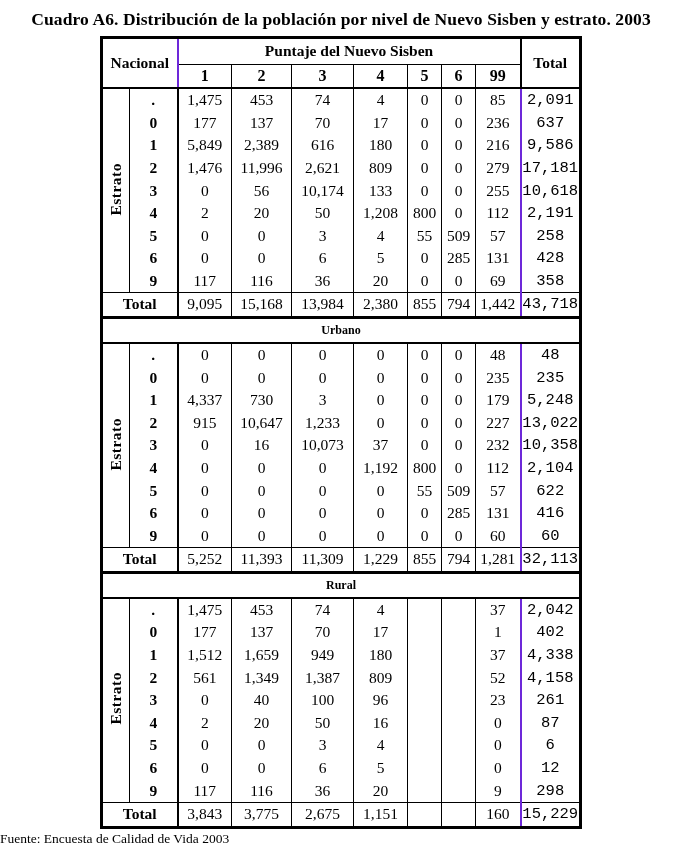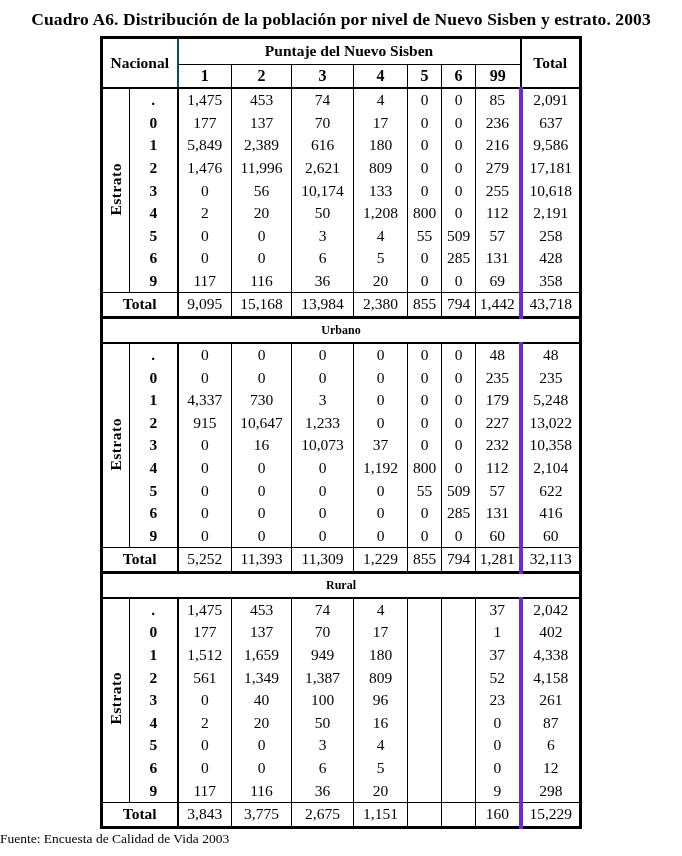--- a/index.html
+++ b/index.html
@@ -34,21 +34,21 @@
     text-align: center;
     vertical-align: middle;
     font-size: 15.5px;
     line-height: 1.05;
     overflow: hidden;
     white-space: nowrap;
   }
   
   thead th { font-weight: bold; }
   th.h-region {
-    border-right: 2px solid #0c4a6e;
+    border-right: 2px solid #6d28d9;
     border-bottom: 2px solid #000;
     font-size: 16px;
   }
   th.h-group {
     border-bottom: 1.5px solid #000;
     height: 25px;
     font-size: 16px;
     font-family: Liberation Serif, serif;
   }
   th.h-total {
@@ -77,21 +77,22 @@
   }
   td.rowlabel {
     border-right: 2px solid #000;
     font-weight: bold;
   }
   td.val {
     border-left: 1px solid #000;
     border-right: 1px solid #000;
   }
   td.totalcol {
-    border-left: 4px solid #6d28d9;
+    border-left: 2px solid #6d28d9;
+    font-family: Liberation Mono, monospace;
   }
   tbody td { height: 22.6px; }
   tr.total-row td {
     border-top: 1.5px solid #000;
     border-bottom: 3px solid #000;
     height: 22.5px;
   }
   tr.total-row td.totallabel {
     font-weight: bold;
     border-right: 2px solid #000;

